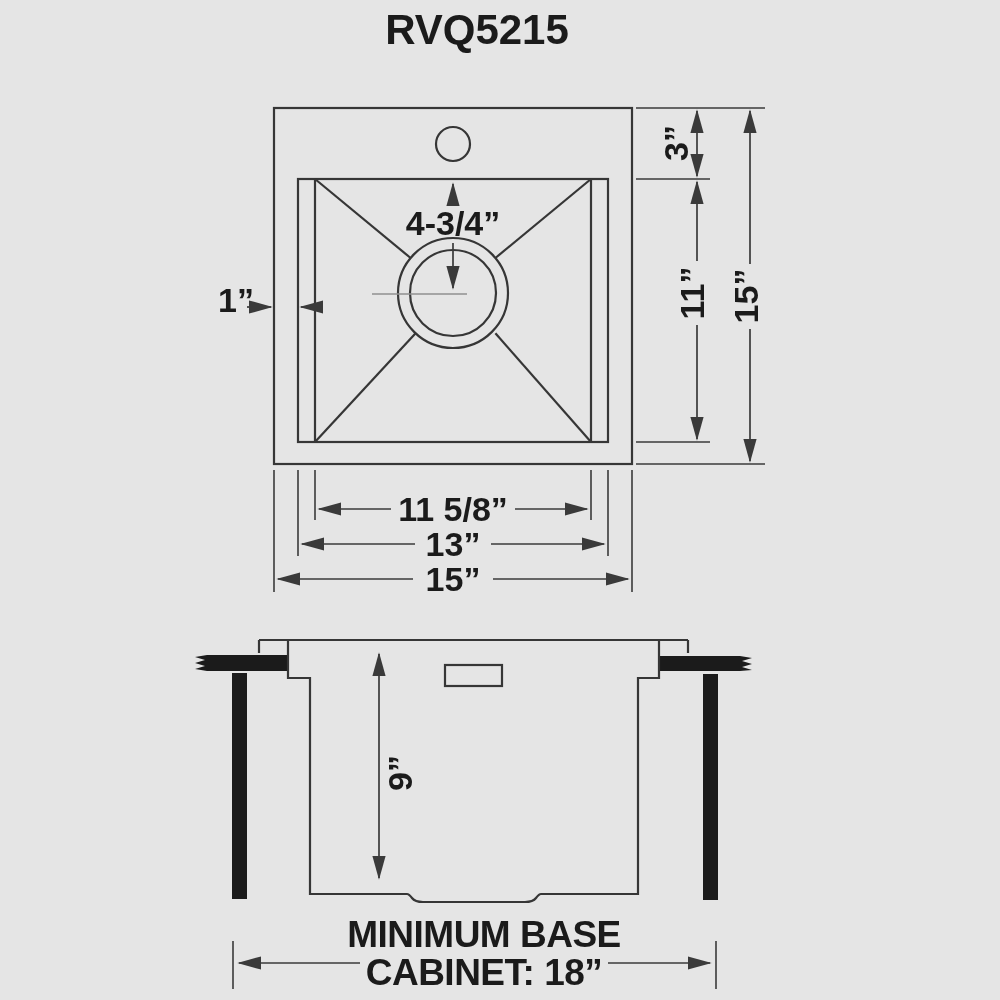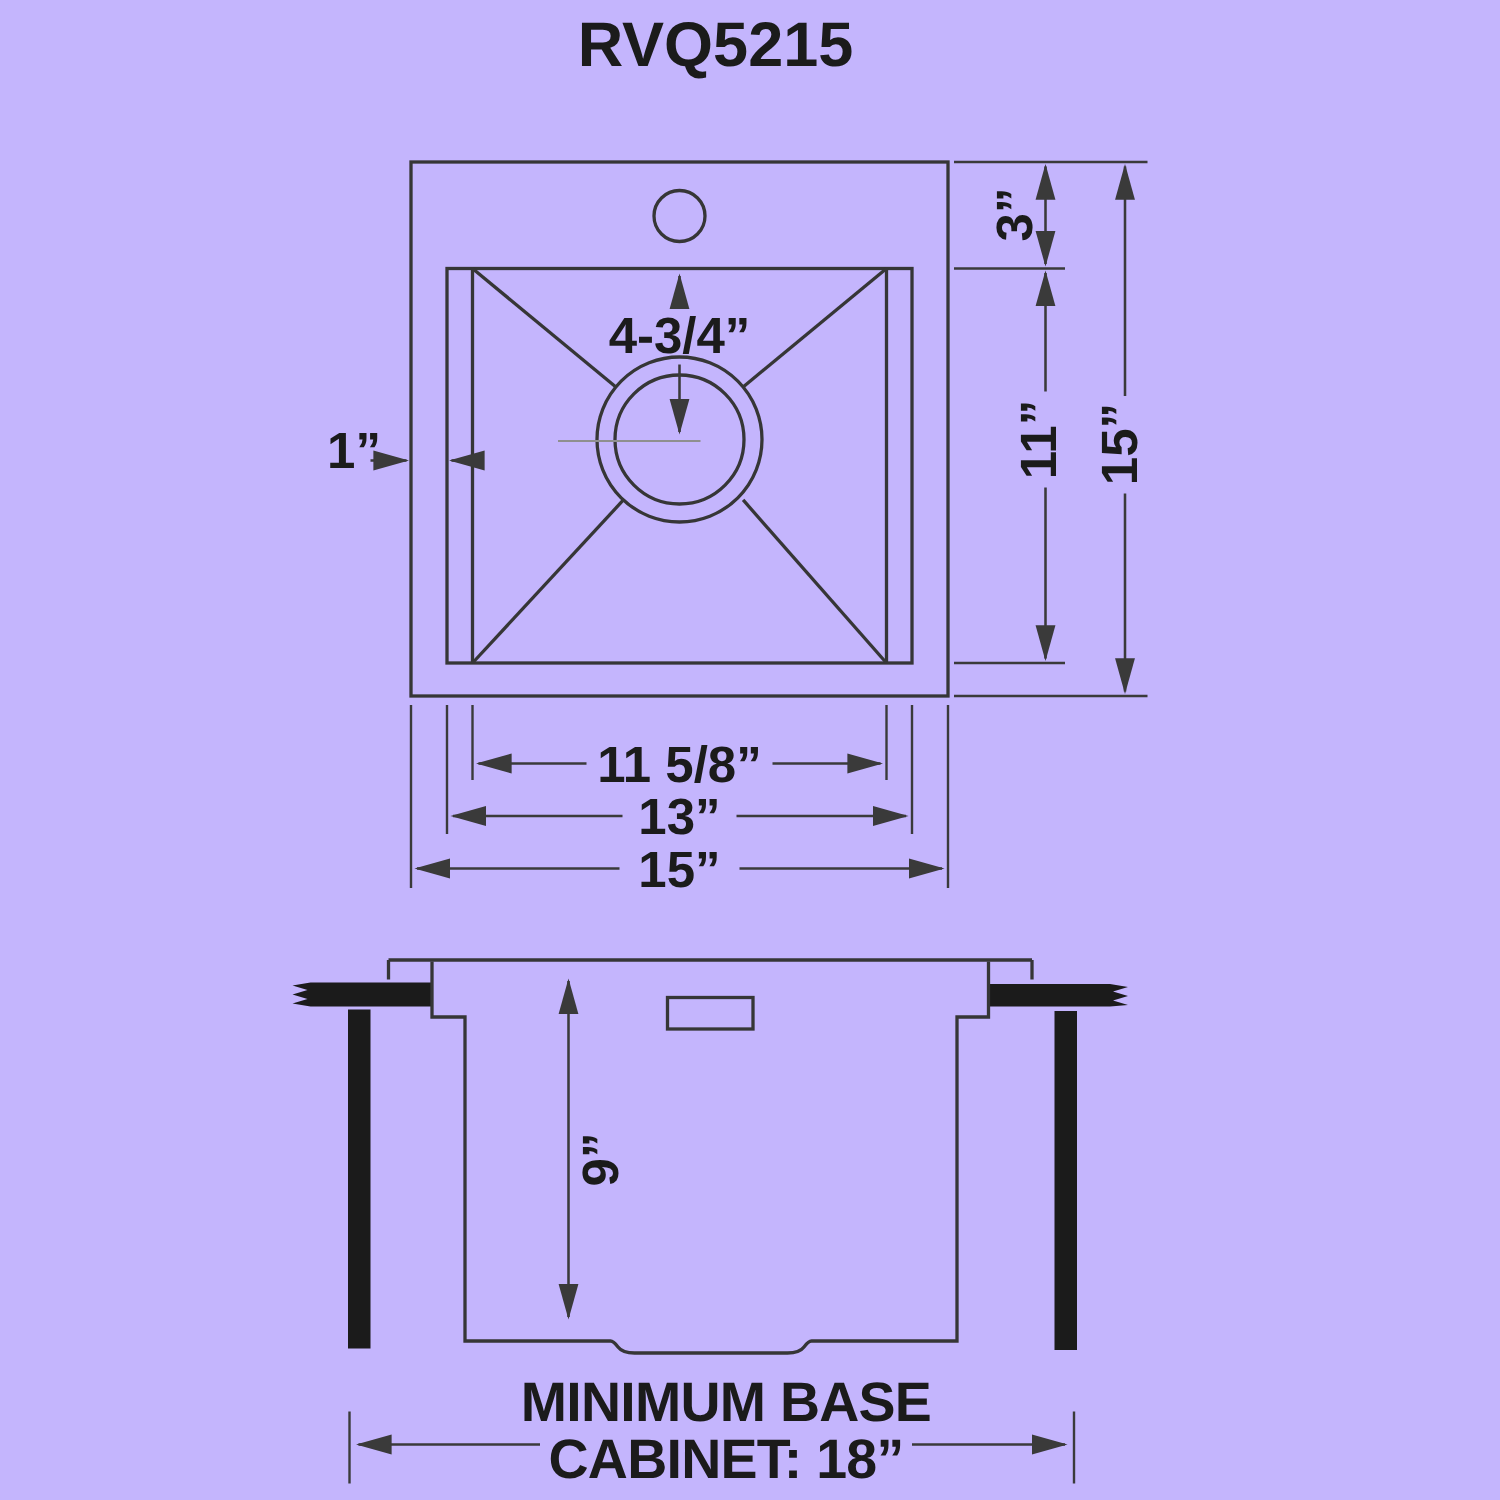--- a/index.html
+++ b/index.html
@@ -4,21 +4,21 @@
 <style>
   html, body {
     margin: 0;
     padding: 0;
     background: #ffffff;
   }
   .canvas {
     position: relative;
     width: 1000px;
     height: 1000px;
-    background: #c4b5fd;
+    background: #e5e5e5;
     overflow: hidden;
   }
   svg {
     display: block;
     width: 1000px;
     height: 1000px;
   }
   .outline {
     fill: none;
     stroke: #363636;

